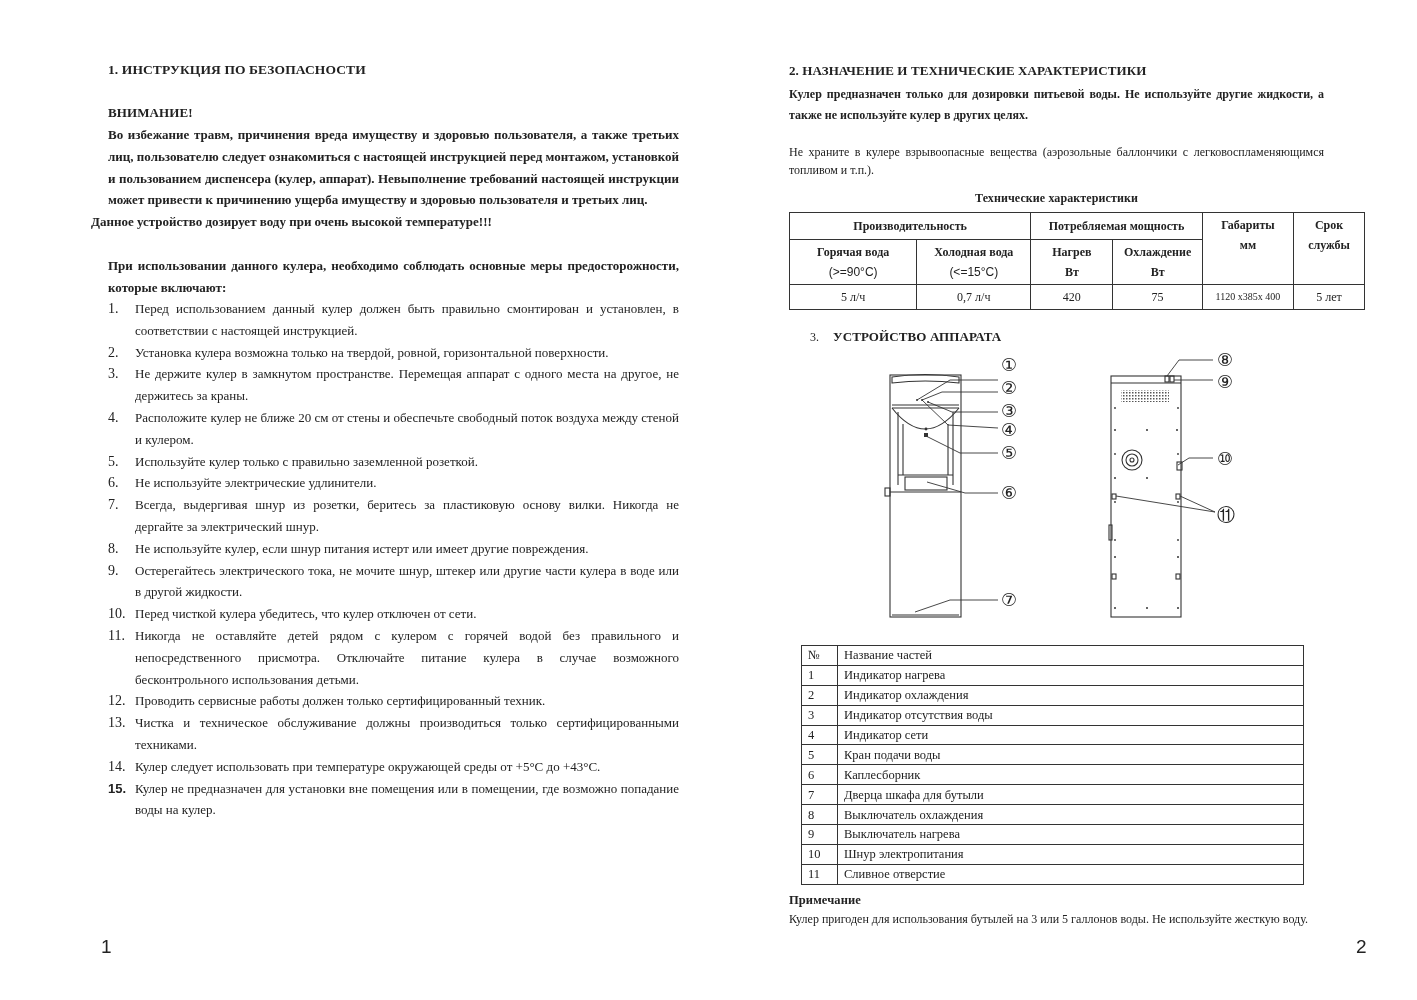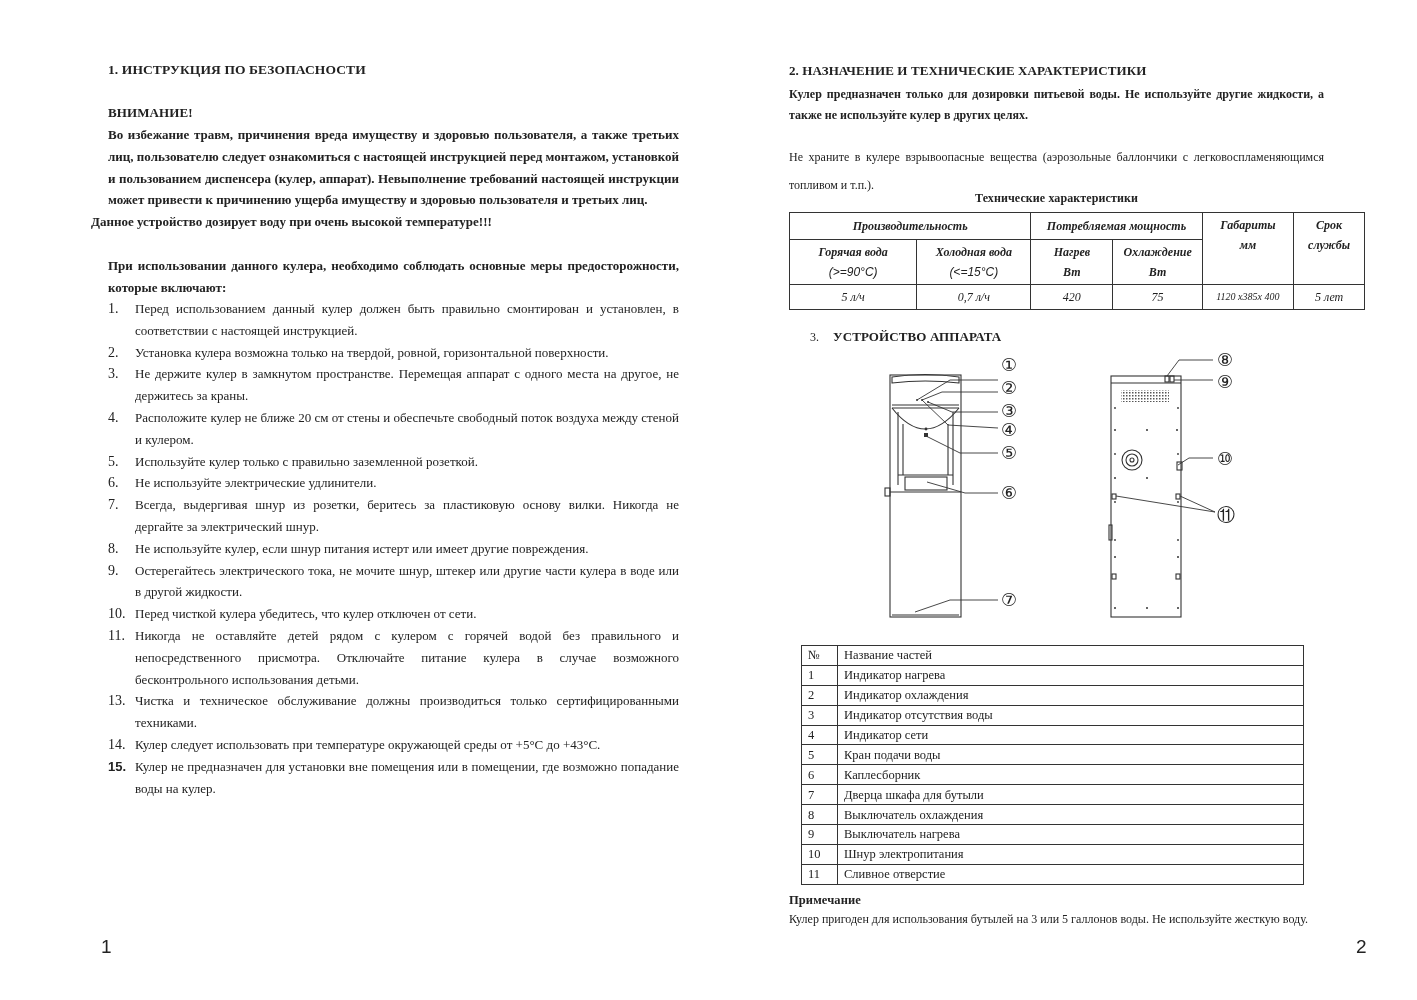--- a/index.html
+++ b/index.html
@@ -11,21 +11,21 @@
   .bold { font-weight: bold; }
   .para { position: absolute; font-size: 13px; line-height: 21.8px; text-align: justify; }
   .para.bold { font-weight: bold; }
   ol.safety { position: absolute; left: 108px; top: 298px; width: 571px; margin: 0; padding: 0; list-style: none; font-size: 13px; line-height: 21.8px; }
   ol.safety li { display: flex; align-items: flex-start; }
   ol.safety li .num { width: 27px; flex: 0 0 27px; font-size: 14px; }
   ol.safety li .num.strong { font-family: "Liberation Sans", sans-serif; font-weight: bold; font-size: 13px; }
   ol.safety li .txt { flex: 1; text-align: justify; }
   .page-num { position: absolute; font-family: "Liberation Sans", sans-serif; font-size: 19px; }
 
-  table.specs { position: absolute; left: 789px; top: 212px; width: 576px; border-collapse: collapse; font-size: 12px; font-style: italic; }
+  table.specs { position: absolute; left: 789px; top: 212px; width: 576px; border-collapse: collapse; font-size: 12px; }
   table.specs td { border: 1.3px solid #333; text-align: center; vertical-align: middle; padding: 2px 3px; line-height: 20px; }
   table.specs .hdr { font-weight: bold; }
   table.specs .sans { font-family: "Liberation Sans", sans-serif; font-weight: normal; }
   table.specs .small { font-size: 10px; }
 
   table.parts { position: absolute; left: 801px; top: 645px; width: 503px; border-collapse: collapse; font-size: 12.5px; }
   table.parts td { border: 1.3px solid #333; padding: 0 6px; height: 18.9px; line-height: 18px; }
   table.parts td.n { width: 23px; }
 
   .diagram { position: absolute; }
@@ -80,41 +80,45 @@
       </li>
     <li>
         <span class="num">10.</span>
         <span class="txt">Перед чисткой кулера убедитесь, что кулер отключен от сети.</span>
       </li>
     <li>
         <span class="num">11.</span>
         <span class="txt">Никогда не оставляйте детей рядом с кулером с горячей водой без правильного и непосредственного присмотра. Отключайте питание кулера в случае возможного бесконтрольного использования детьми.</span>
       </li>
     <li>
+        <span class="num">12.</span>
+        <span class="txt">Проводить сервисные работы должен только сертифицированный техник.</span>
+      </li>
+    <li>
         <span class="num">13.</span>
         <span class="txt">Чистка и техническое обслуживание должны производиться только сертифицированными техниками.</span>
       </li>
     <li>
         <span class="num">14.</span>
         <span class="txt">Кулер следует использовать при температуре окружающей среды от +5°C до +43°C.</span>
       </li>
     <li>
         <span class="num strong">15.</span>
         <span class="txt">Кулер не предназначен для установки вне помещения или в помещении, где возможно попадание воды на кулер.</span>
       </li>
   </ol>
 
   <div class="page-num" style="left:101px; top:936px;">1</div>
 </div>
 
 <div class="page" id="page-right"></div>
 
 <div class="h1" style="left:789px; top:63px; font-size:13px;text-align:center;">2. НАЗНАЧЕНИЕ И ТЕХНИЧЕСКИЕ ХАРАКТЕРИСТИКИ</div>
 <div class="para bold" style="left:789px; top:84px; width:535px; font-size:12px; line-height:21px;">Кулер предназначен только для дозировки питьевой воды. Не используйте другие жидкости, а также не используйте кулер в других целях.</div>
-<div class="para" style="left:789px; top:143px; width:535px; font-size:12px; line-height:28px;">Не храните в кулере взрывоопасные вещества (аэрозольные баллончики с легковоспламеняющимся топливом и т.п.).</div>
+<div class="para" style="left:789px; top:143px; width:535px; font-size:12px; line-height:18px;">Не храните в кулере взрывоопасные вещества (аэрозольные баллончики с легковоспламеняющимся топливом и т.п.).</div>
 <div class="h1" style="left:975px; top:191px; font-size:12px;">Технические характеристики</div>
 
 <table class="specs">
   <tbody>
       <tr>
     <td class="hdr" colspan="2" style="height:22px;">Производительность</td>
     <td class="hdr" colspan="2">Потребляемая мощность</td>
     <td class="hdr" rowspan="2" style="vertical-align:top; width:82px;">
       <div>Габариты</div>
       <div>мм</div>

